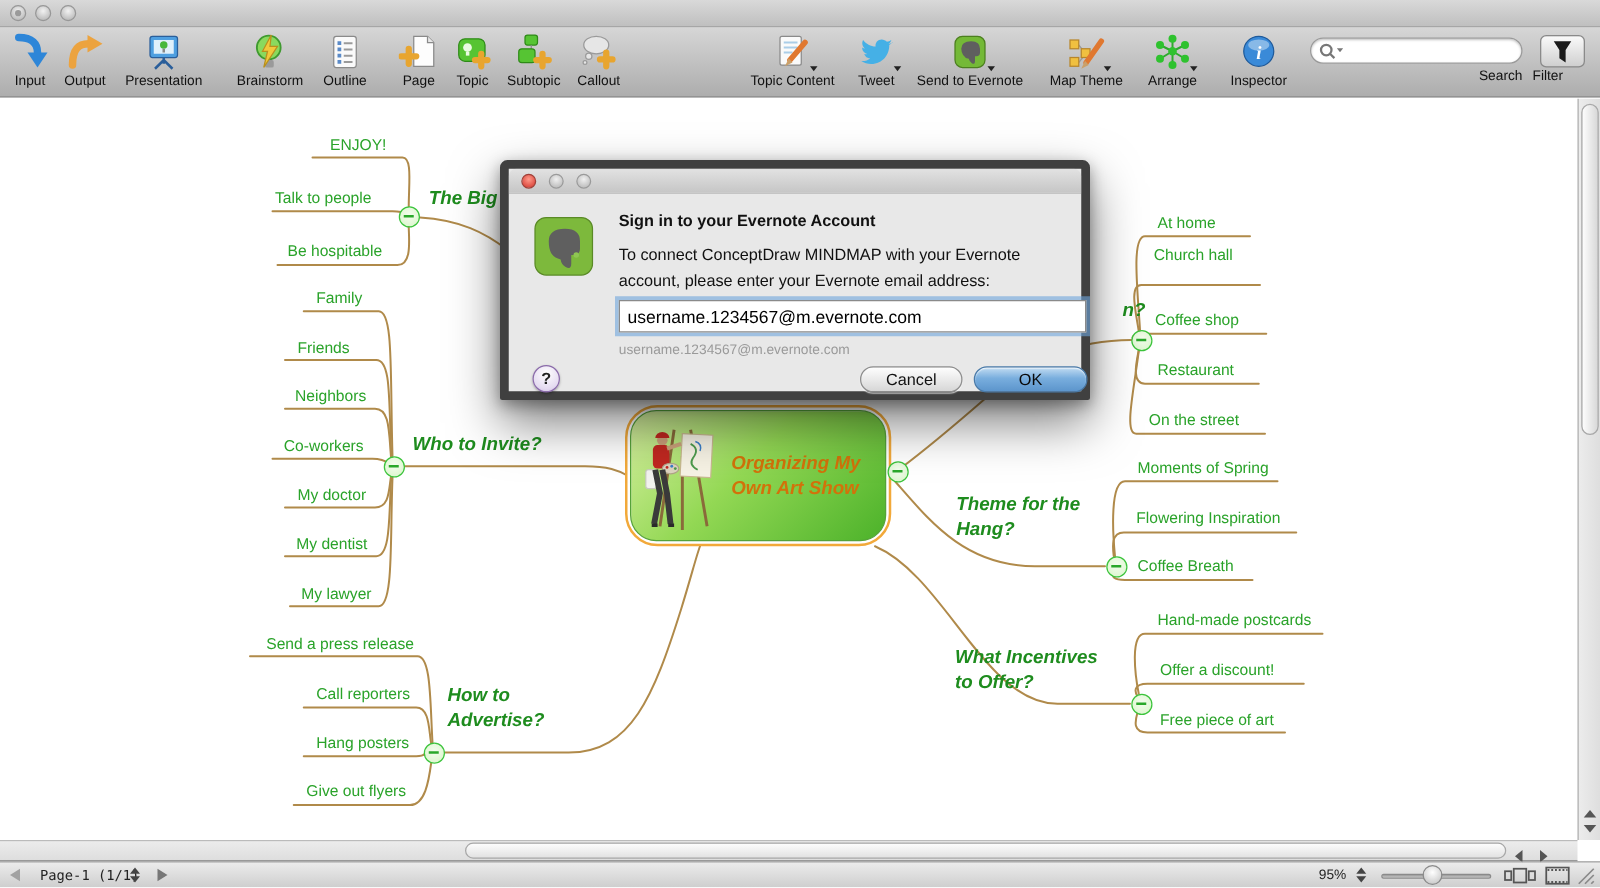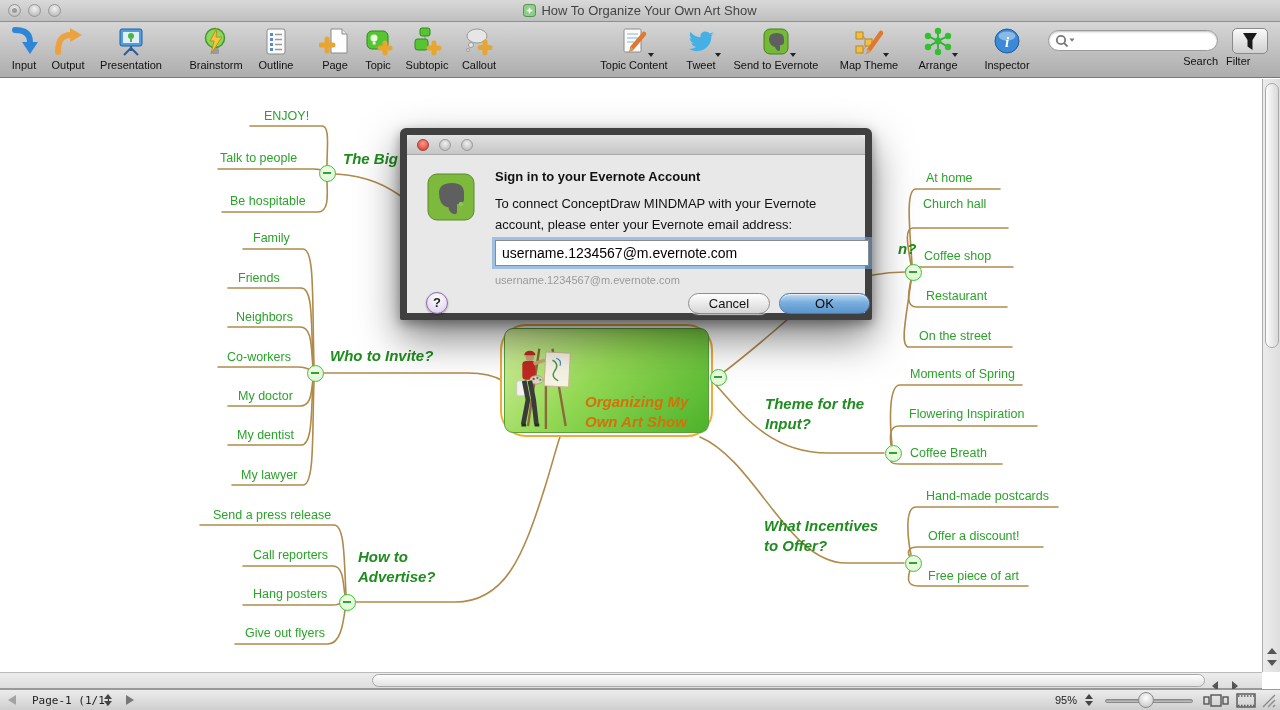--- a/index.html
+++ b/index.html
@@ -44,23 +44,23 @@
   .maplines { position:absolute; left:0; top:0; }
   .topiclabel { position:absolute; font-size:15px; font-weight:bold; font-style:italic;
     color:#1e8c1e; white-space:nowrap; line-height:20px; }
   .sublabel { position:absolute; font-size:12.5px; color:#2aa32a; white-space:nowrap; }
   .collapse { position:absolute; width:17px; height:17px; border-radius:50%;
     background:radial-gradient(circle at 50% 40%, #f4fdee, #d8f5c8);
     border:1.5px solid #3cc43c; z-index:3; }
   .collapse i { position:absolute; left:3px; top:6px; width:8px; height:2px; background:#2aa82a; }
   .centralnode { position:absolute; left:500px; top:245px; width:213px; height:113px;
     border:2.5px solid #f2a93a; border-radius:26px; padding:2px; background:#fff; z-index:2; }
-  .centralinner { width:100%; height:100%; border-radius:9px;
+  .centralinner { width:100%; height:100%; border-radius:21px;
     background:linear-gradient(135deg,#d8f0a2 0%, #93d854 45%, #4cb22a 100%);
-    border:1.5px solid #55a23a; display:flex; align-items:flex-end; }
+    border:1.5px solid #55a23a; display:flex; align-items:center; }
   .centraltext { font-size:15px; font-weight:bold; font-style:italic; color:#d2720a; line-height:20px; }
 
   
   .vscroll { position:absolute; left:1262px; top:79px; width:18px; height:593px;
     background:linear-gradient(90deg,#ececec,#dedede); border-left:1px solid #aaa; }
   .vthumb { position:absolute; left:1.5px; top:4px; width:14px; height:265px; border-radius:7px;
     background:linear-gradient(90deg,#fdfdfd,#d8d8d8); border:1px solid #a8a8a8; }
   .varrows { position:absolute; left:3px; bottom:6px; width:12px; }
   .varrows .up { width:0; height:0; margin:0 auto 6px;
     border-left:5px solid transparent; border-right:5px solid transparent; border-bottom:6px solid #555; }
@@ -97,26 +97,20 @@
 </style>
 </head>
 <body>
 
 <div id="app">
 
   <div class="titlebar">
     <div class="tlight dot" style="left:8px"></div>
     <div class="tlight" style="left:28px"></div>
     <div class="tlight" style="left:48px"></div>
-    <div class="wintitle">
-      <svg class="docicon" viewBox="0 0 14 14">
-          <rect x="0.5" y="0.5" width="13" height="13" rx="3" fill="#8ecf88" stroke="#4c8a46"></rect>
-          <path d="M4 7 h6 M7 4 v6" stroke="#fff" stroke-width="1.6"></path>
-        </svg><span>How To Organize Your Own Art Show</span>
-    </div>
   </div>
 
   <div class="toolbar">
 
     <div class="titem" style="left:2px;width:44px">
       <div class="ticon"><svg viewBox="0 0 32 32">
             <path d="M7 4 C18 4 22 9 22 16" fill="none" stroke="#2e86d8" stroke-width="6" stroke-linecap="round"></path>
             <path d="M14 16 L30 16 L22 28 Z" fill="#2e86d8"></path>
           </svg></div>
       <div class="tlabel">Input</div>
@@ -349,21 +343,21 @@
 
     <div class="topiclabel" style="left:343px;top:70px">The Big</div>
     <div class="topiclabel" style="left:330px;top:267px">Who to Invite?</div>
     <div class="topiclabel" style="left:358px;top:468px">
         <div>How to</div>
         <div>Advertise?</div>
       </div>
     <div class="topiclabel" style="left:898px;top:160px">n?</div>
     <div class="topiclabel" style="left:765px;top:315px">
         <div>Theme for the</div>
-        <div>Input?</div>
+        <div>Hang?</div>
       </div>
     <div class="topiclabel" style="left:764px;top:437px">
         <div>What Incentives</div>
         <div>to Offer?</div>
       </div>
 
     <div class="sublabel" style="left:264px;top:30px">ENJOY!</div>
     <div class="sublabel" style="left:220px;top:72px">Talk to people</div>
     <div class="sublabel" style="left:230px;top:115px">Be hospitable</div>
 

